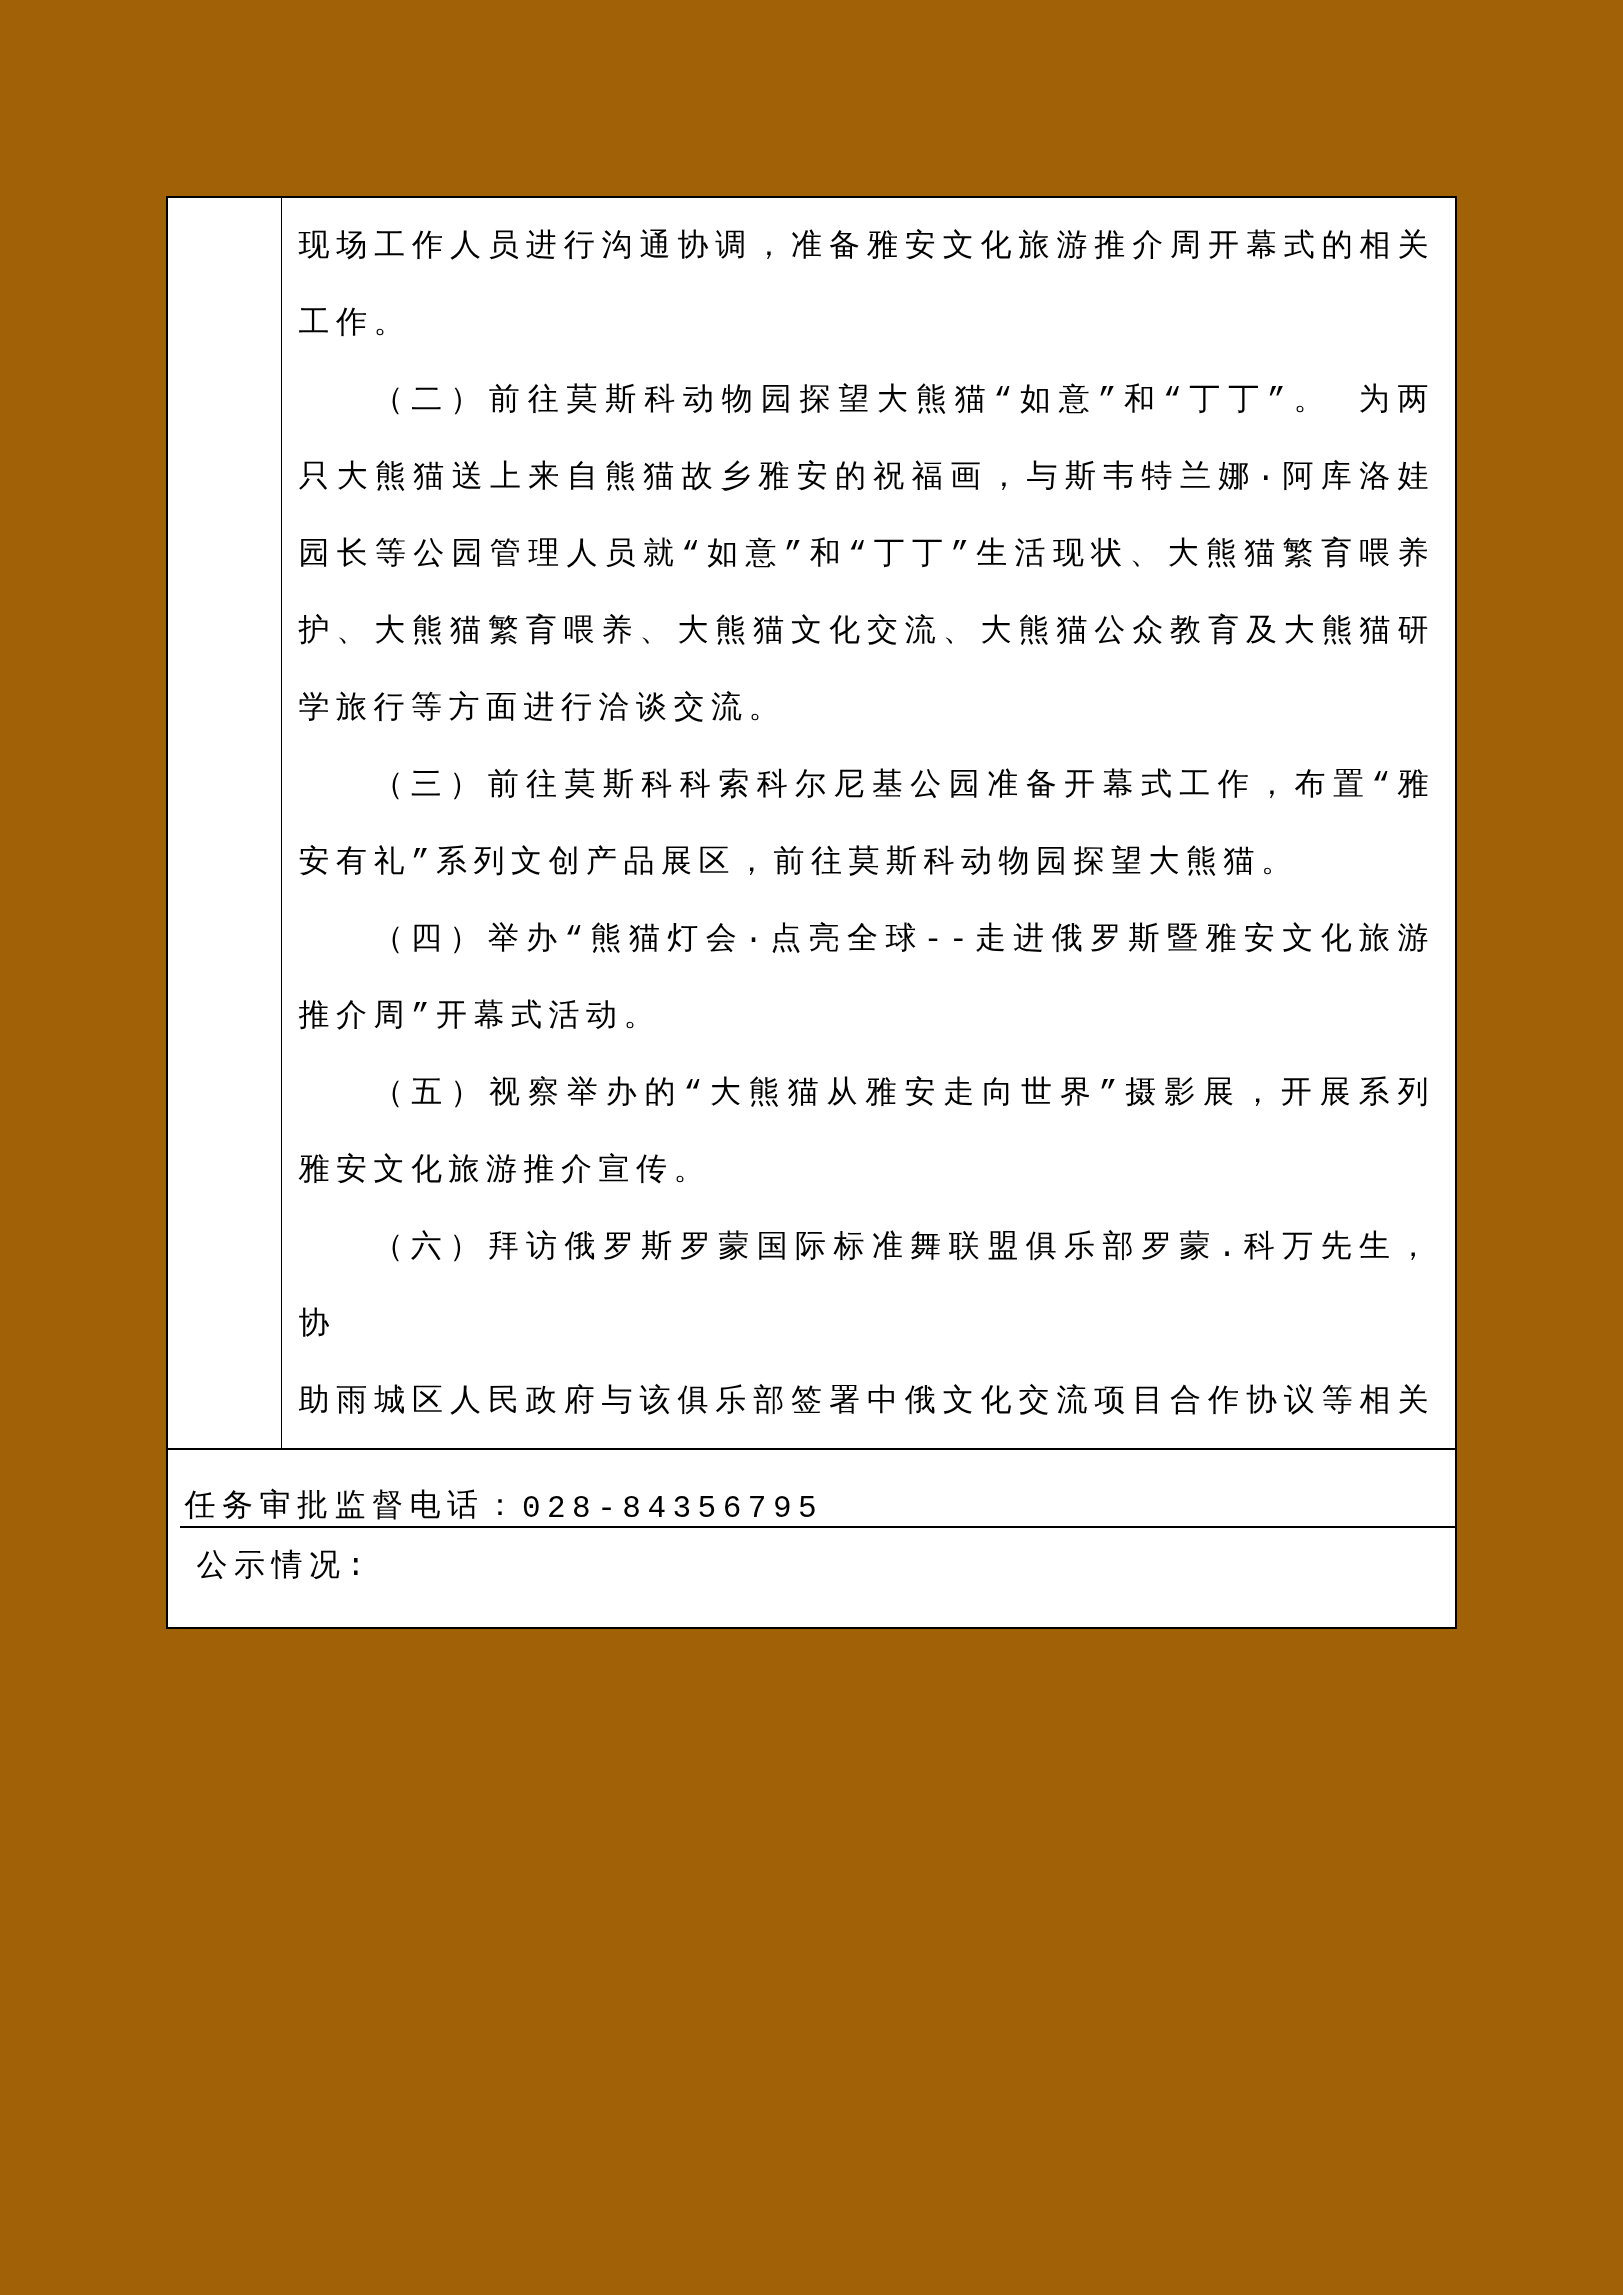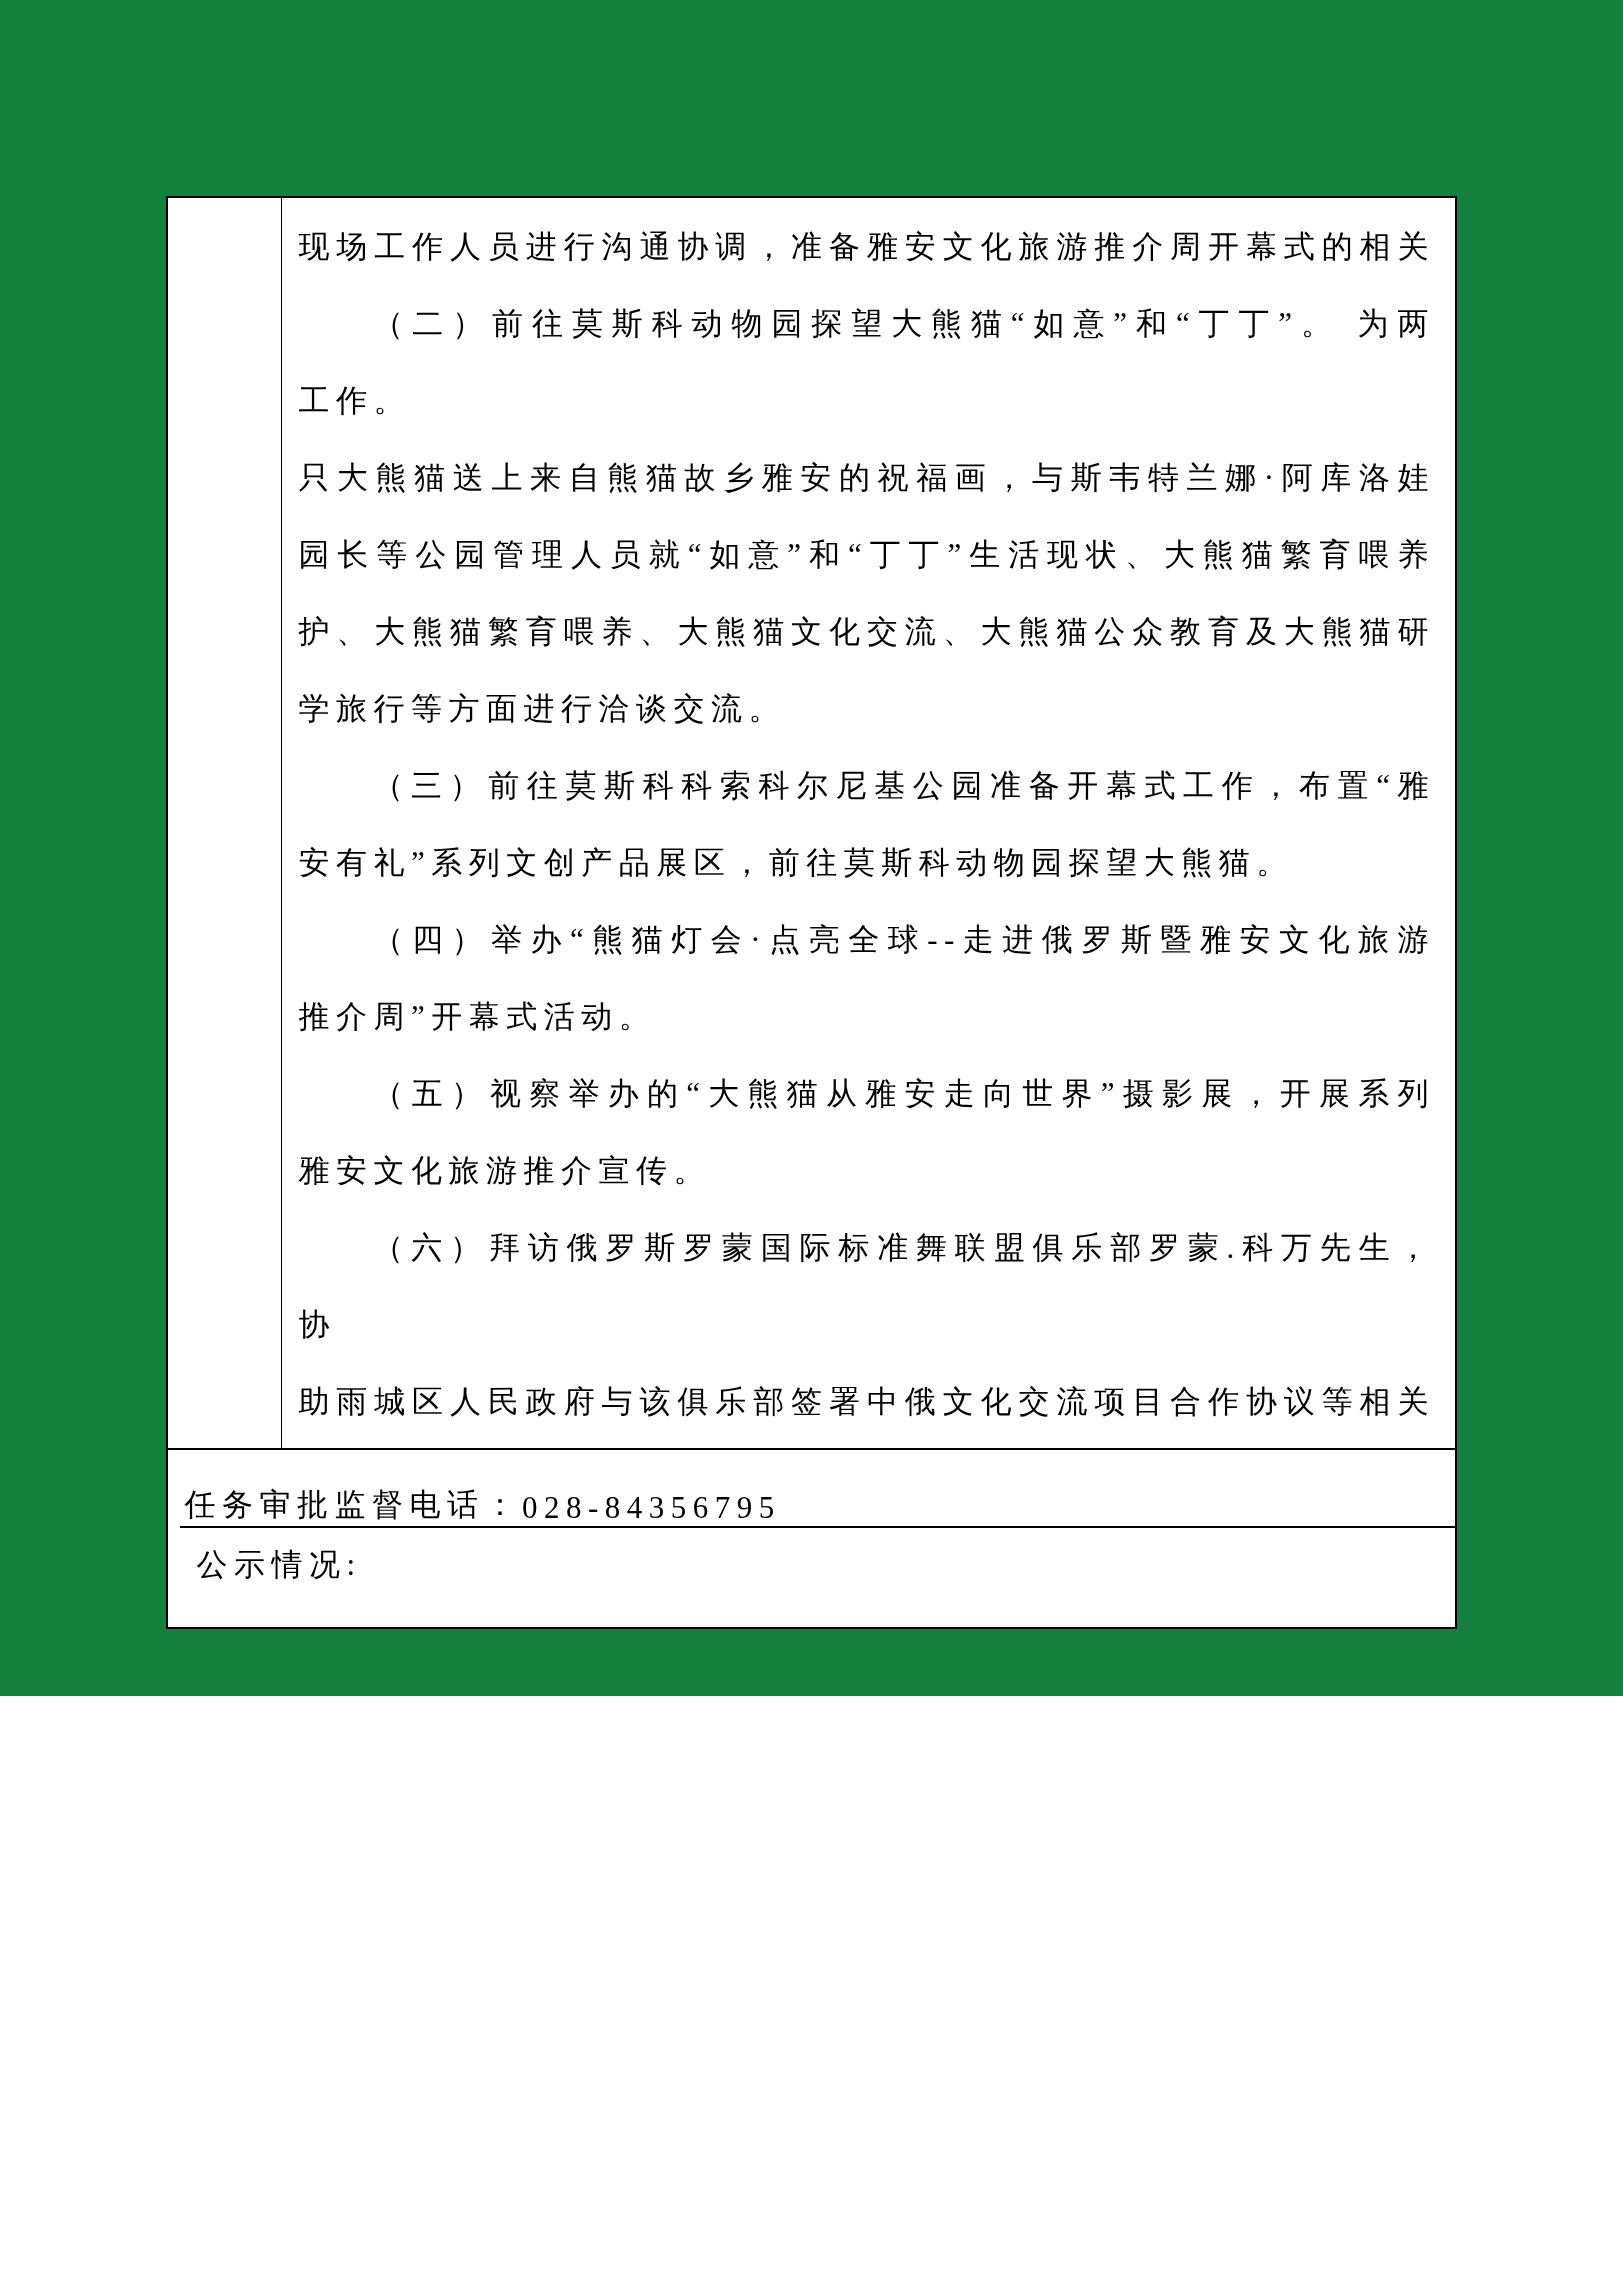--- a/index.html
+++ b/index.html
@@ -3,24 +3,24 @@
 <meta charset="utf-8">
 <style>
   html, body {
     margin: 0;
     padding: 0;
     background: #ffffff;
   }
   .page {
     position: relative;
     width: 1623px;
-    height: 1696px;
-    background: #15803d;
+    height: 2295px;
+    background: #a16207;
     color: #000000;
-    font-family: Liberation Serif, serif;
+    font-family: Liberation Mono, monospace;
     overflow: hidden;
   }
   .doc-table {
     position: absolute;
     left: 166px;
     top: 196px;
     width: 1291px;
     height: 1433px;
     border: 2px solid #000000;
     box-sizing: border-box;
@@ -83,22 +83,22 @@
 </head>
 <body>
 
 <div class="page">
   <div class="doc-table">
 
     <div class="row main-row">
       <div class="cell label-cell"></div>
       <div class="cell text-cell">
           <div class="line jfull">现场工作人员进行沟通协调，准备雅安文化旅游推介周开幕式的相关</div>
+          <div class="line">工作。</div>
           <div class="line indent jfull">（二）前往莫斯科动物园探望大熊猫“如意”和“丁丁”。 为两</div>
-          <div class="line">工作。</div>
           <div class="line jfull">只大熊猫送上来自熊猫故乡雅安的祝福画，与斯韦特兰娜·阿库洛娃</div>
           <div class="line jfull">园长等公园管理人员就“如意”和“丁丁”生活现状、大熊猫繁育喂养</div>
           <div class="line jfull">护、大熊猫繁育喂养、大熊猫文化交流、大熊猫公众教育及大熊猫研</div>
           <div class="line">学旅行等方面进行洽谈交流。</div>
           <div class="line indent jfull">（三）前往莫斯科科索科尔尼基公园准备开幕式工作，布置“雅</div>
           <div class="line">安有礼”系列文创产品展区，前往莫斯科动物园探望大熊猫。</div>
           <div class="line indent jfull">（四）举办“熊猫灯会·点亮全球--走进俄罗斯暨雅安文化旅游</div>
           <div class="line">推介周”开幕式活动。</div>
           <div class="line indent jfull">（五）视察举办的“大熊猫从雅安走向世界”摄影展，开展系列</div>
           <div class="line">雅安文化旅游推介宣传。</div>

